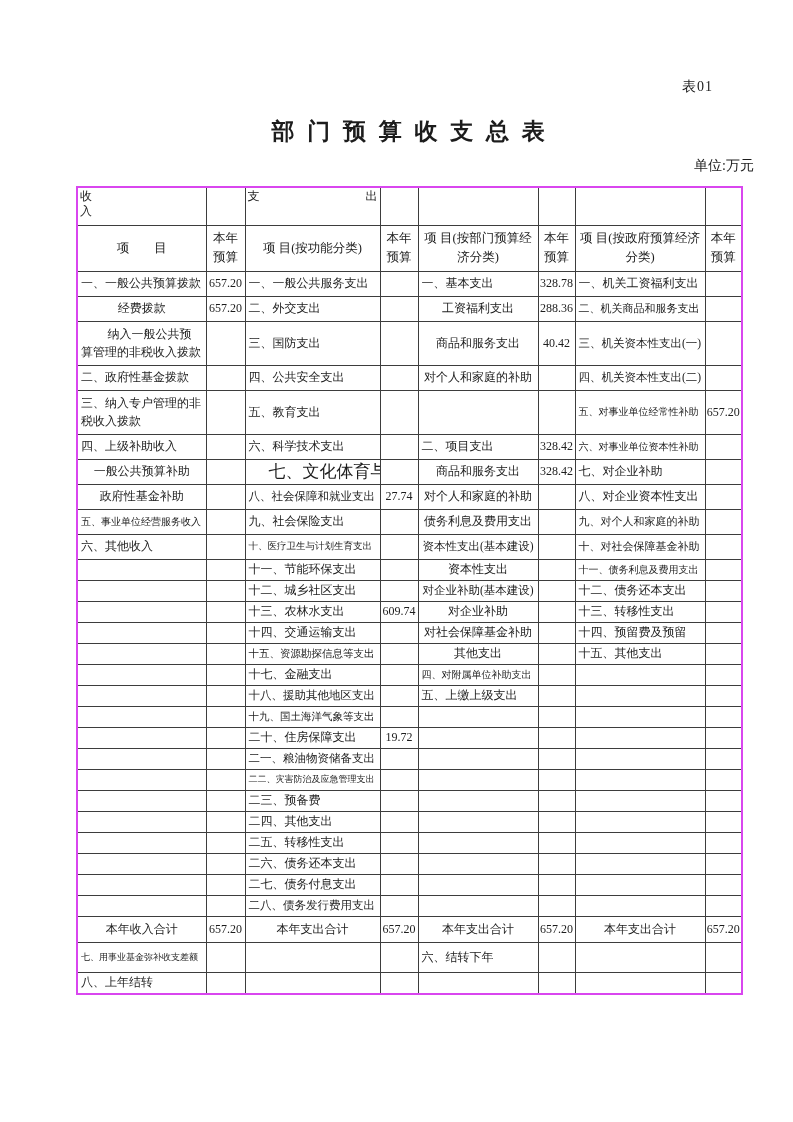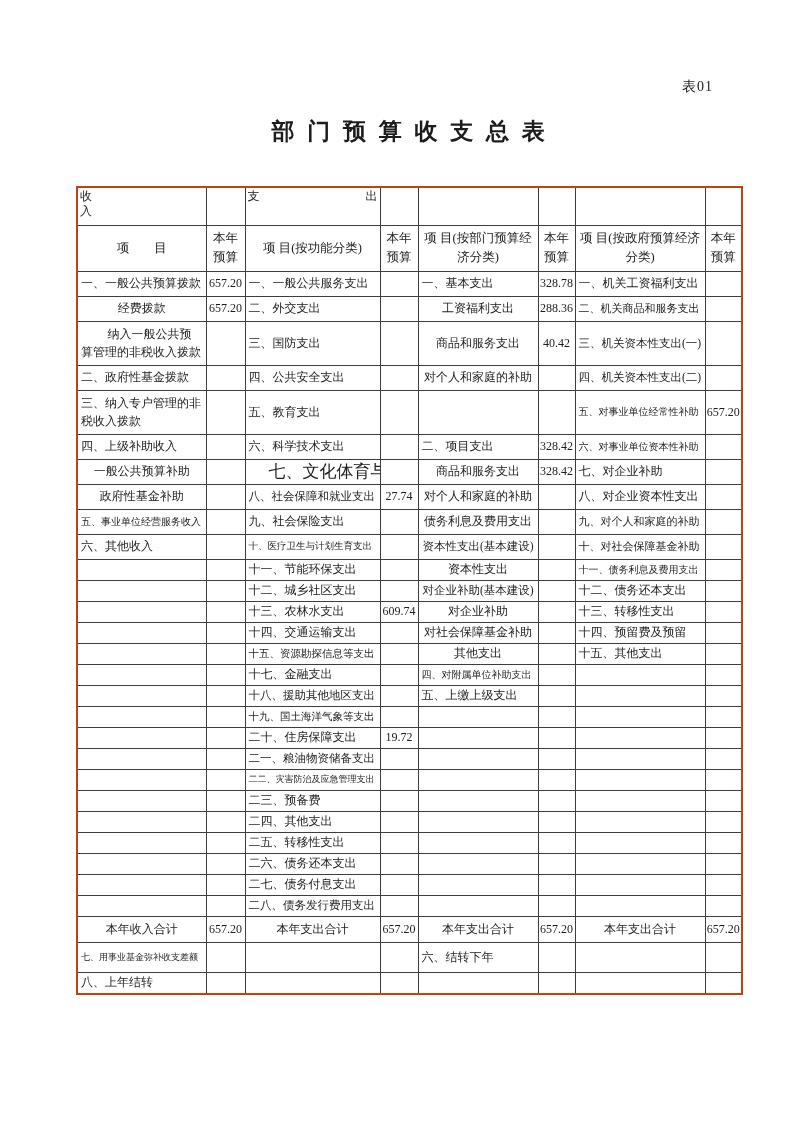--- a/index.html
+++ b/index.html
@@ -9,21 +9,21 @@
   }
   .tag{position:absolute;top:78px;right:80px;font-size:14px;letter-spacing:1px;}
   .title{
     position:absolute;top:116px;left:76px;width:665px;margin:0;
     text-align:center;font-size:23px;font-weight:bold;word-spacing:5px;letter-spacing:1px;
   }
   .unit{position:absolute;top:157px;left:76px;width:678px;text-align:right;font-size:14px;}
   table.budget{
     position:absolute;top:186px;left:76px;width:665px;
     border-collapse:collapse;table-layout:fixed;
-    border:2px solid #c2410c;
+    border:2px solid #d946ef;
   }
   .budget td,.budget th{
     border:1px solid #3d3d3d;font-weight:normal;font-size:12px;
     padding:0 2px;overflow:hidden;vertical-align:middle;color:#1c1c1c;
   }
   .hr1{height:38px;}
   .hr1 td{vertical-align:top;}
   .corner-in span{display:inline-block;width:1.1em;line-height:1.25;word-break:break-all;text-align:left;padding-top:1px;}
   .corner-ex{text-align:justify;text-align-last:justify;padding:2px 8px 0 6px;vertical-align:top;}
   .hr2{height:46px;}
@@ -34,20 +34,21 @@
   td.item.wrap{white-space:normal;line-height:1.5;padding:1px 3px;}
   td.item.ind{text-indent:2.2em;text-align:left;}
   td.val{text-align:center;white-space:nowrap;padding:0 1px;}
 </style>
 </head>
 <body>
 
 <div class="page">
   <div class="tag">表01</div>
   <div class="title">部 门 预 算 收 支 总 表</div>
+  <div class="unit">单位:万元</div>
 
   <table class="budget">
     <colgroup>
       <col style="width:129px">
         <col style="width:39px">
       <col style="width:135px">
         <col style="width:38px">
       <col style="width:120px">
         <col style="width:37px">
       <col style="width:130px">

